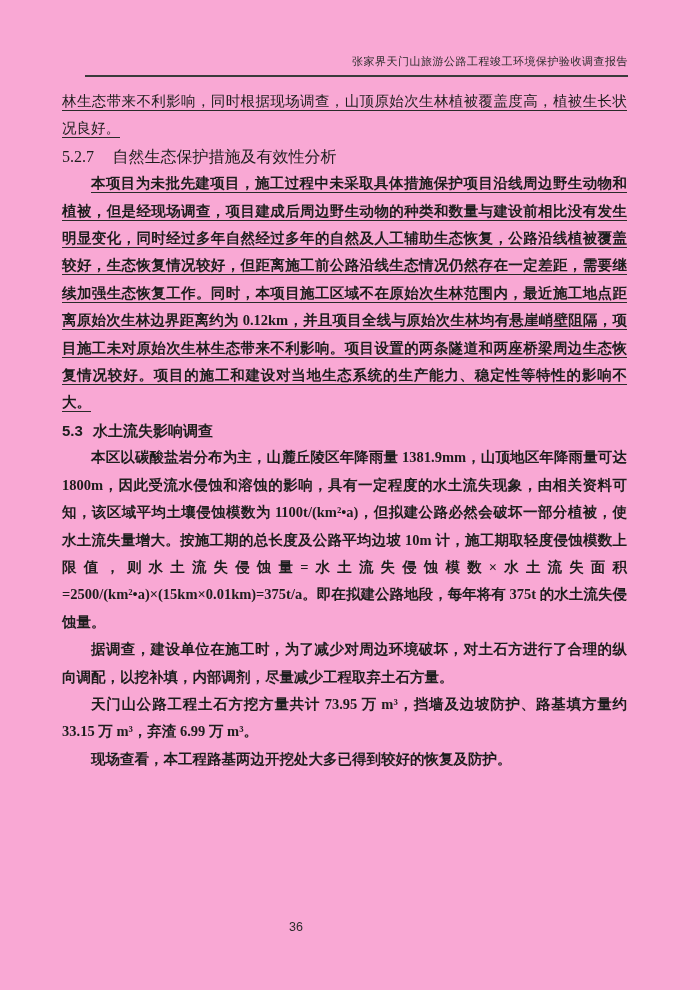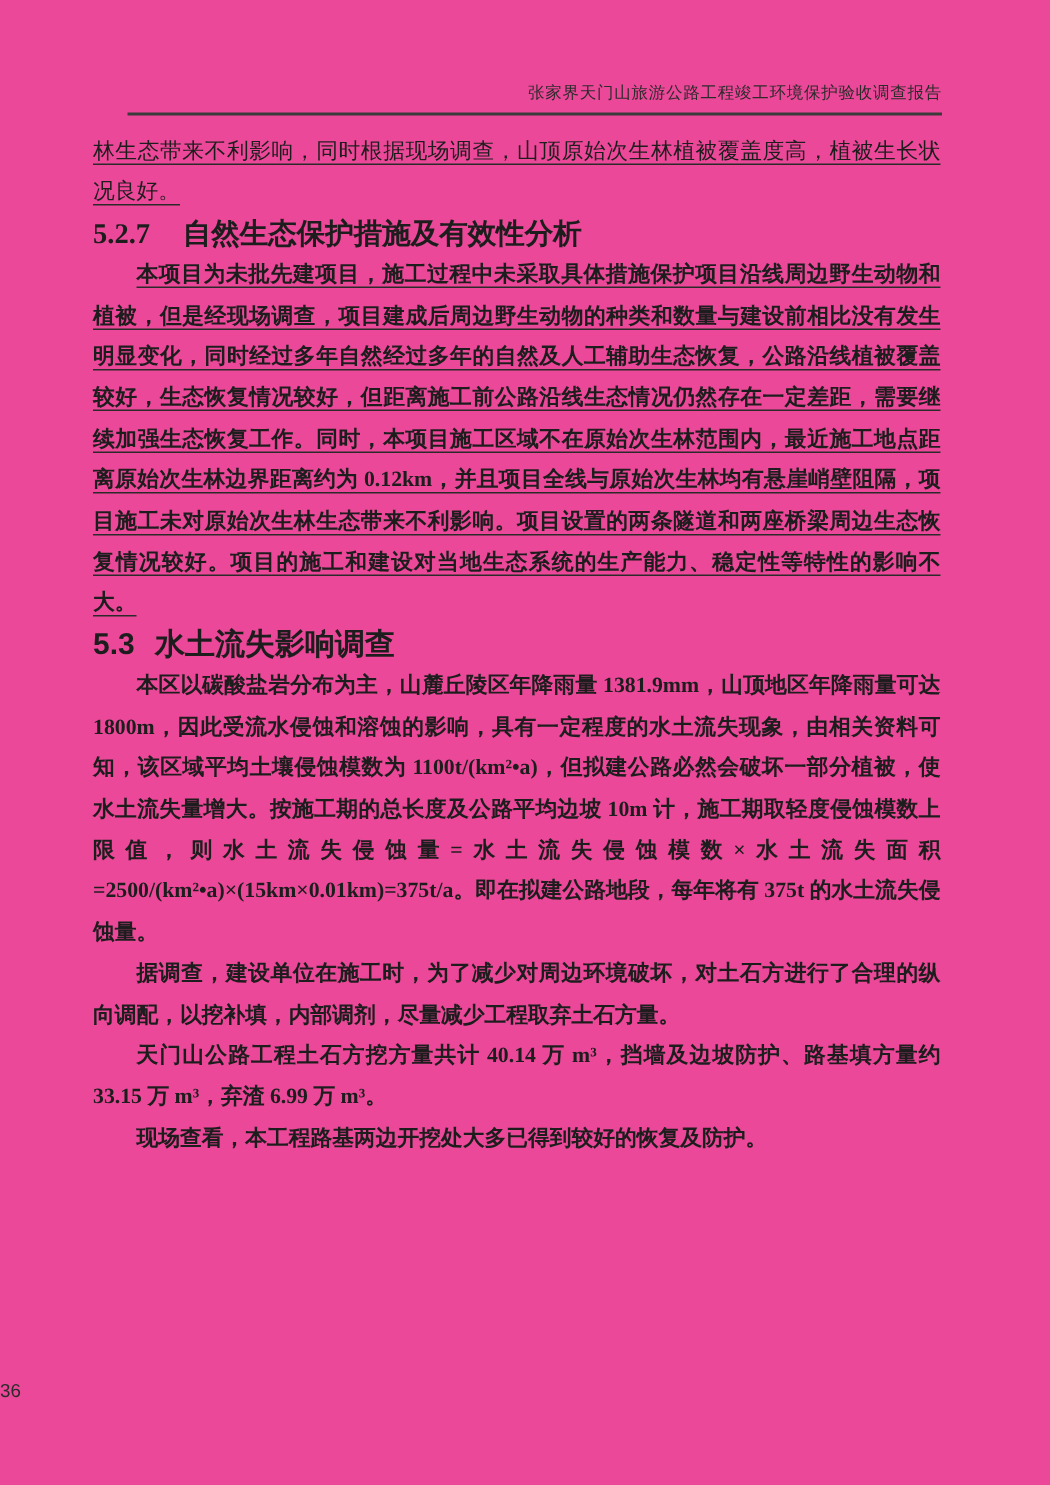--- a/index.html
+++ b/index.html
@@ -4,21 +4,21 @@
 <style>
   html,body{margin:0;padding:0;}
   body{
     width:700px;height:990px;
     background:#e8e8e8;
     font-family:"Liberation Serif","DejaVu Serif",serif;
   }
   .page{
     position:relative;
     width:700px;height:990px;
-    background:#ec4899;
+    background:#f9a8d4;
     color:#1d1d1d;
     overflow:hidden;
   }
   
   .header-title{
     position:absolute;
     top:54px;right:72px;
     font-size:11px;
     letter-spacing:0.5px;
     color:#2b2b2b;
@@ -41,37 +41,38 @@
   .doc-body p{margin:0;}
   .para.indent{text-indent:2em;font-weight:bold;}
   .para.underlined{
     text-decoration:underline;
     text-decoration-thickness:1px;
     text-underline-offset:4px;
     text-decoration-color:#2a2a2a;
   }
   .heading{
     margin:0;
-    font-size:19px;
-    font-weight:bold;
+    font-size:16px;
+    font-weight:normal;
     line-height:27.4px;
     text-align:left;
   }
   .heading .h-num{margin-right:0.9em;}
   .heading.major{
     font-family:"Liberation Sans","DejaVu Sans",sans-serif;
     font-weight:bold;
-    font-size:20px;
+    font-size:15px;
   }
   .heading.major .h-num{margin-right:0.4em;}
   
   .page-number{
     position:absolute;
     top:920px;left:0;
     width:592px;
+    text-align:center;
     font-family:"Liberation Sans","DejaVu Sans",sans-serif;
     font-size:12.5px;
     color:#2b2b2b;
   }
 </style>
 </head>
 <body>
 
 <div class="page">
 
@@ -93,21 +94,21 @@
     <h2 class="heading major">
       <span class="h-num">5.3</span>
       <span class="h-title">水土流失影响调查</span>
     </h2>
 
     <p class="para indent">本区以碳酸盐岩分布为主，山麓丘陵区年降雨量 1381.9mm，山顶地区年降雨量可达 1800m，因此受流水侵蚀和溶蚀的影响，具有一定程度的水土流失现象，由相关资料可知，该区域平均土壤侵蚀模数为 1100t/(km²•a)，但拟建公路必然会破坏一部分植被，使水土流失量增大。按施工期的总长度及公路平均边坡 10m 计，施工期取轻度侵蚀模数上限值，则水土流失侵蚀量=水土流失侵蚀模数×水土流失面积=2500/(km²•a)×(15km×0.01km)=375t/a。即在拟建公路地段，每年将有 375t 的水土流失侵蚀量。</p>
 
 
     <p class="para indent">据调查，建设单位在施工时，为了减少对周边环境破坏，对土石方进行了合理的纵向调配，以挖补填，内部调剂，尽量减少工程取弃土石方量。</p>
 
-    <p class="para indent">天门山公路工程土石方挖方量共计 40.14 万 m³，挡墙及边坡防护、路基填方量约 33.15 万 m³，弃渣 6.99 万 m³。</p>
+    <p class="para indent">天门山公路工程土石方挖方量共计 73.95 万 m³，挡墙及边坡防护、路基填方量约 33.15 万 m³，弃渣 6.99 万 m³。</p>
 
     <p class="para indent">现场查看，本工程路基两边开挖处大多已得到较好的恢复及防护。</p>
 
   </div>
 
   <div class="page-number">36</div>
 
 </div>
 
 </body></html>

